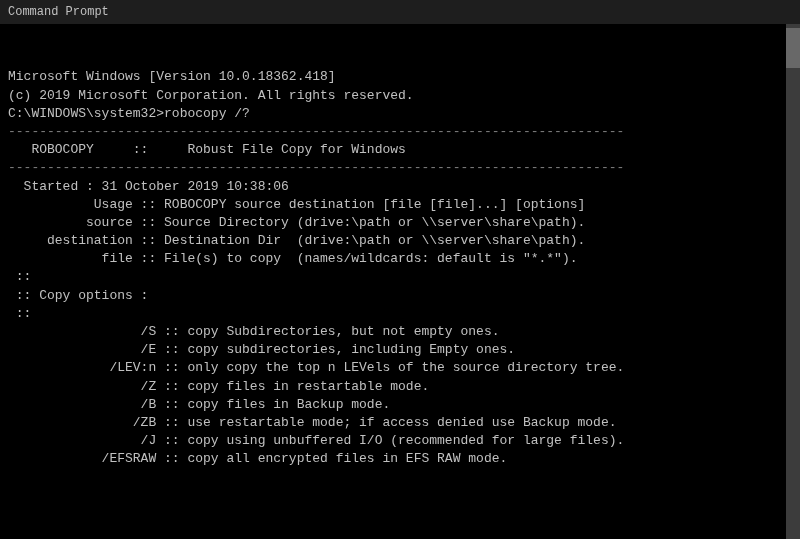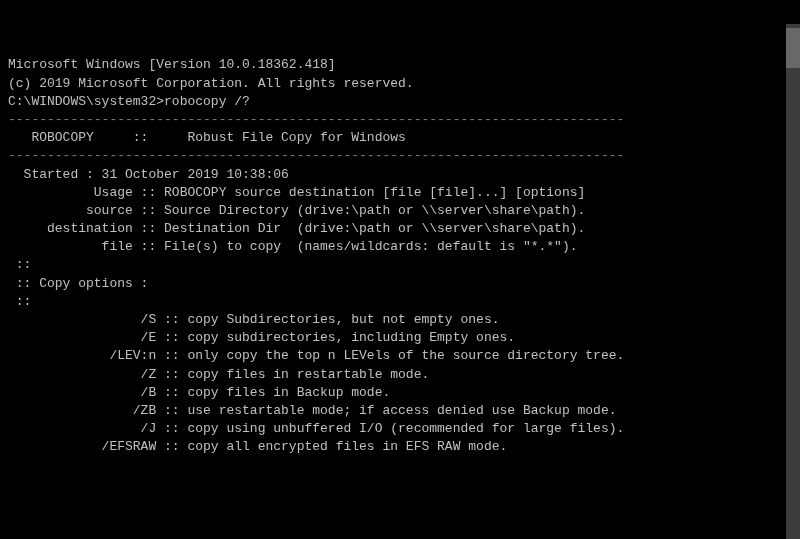--- a/index.html
+++ b/index.html
@@ -32,21 +32,21 @@
       color: #c0c0c0;
       padding: 4px 8px;
       font-size: 12px;
       display: flex;
       align-items: center;
       min-height: 24px;
     }
 
     .terminal-content {
       flex: 1;
-      padding: 20px 8px;
+      padding: 8px 8px;
       overflow: hidden;
       line-height: 1.4;
       white-space: pre;
       color: #c0c0c0;
     }
 
     .scrollbar {
       position: absolute;
       right: 0;
       top: 24px;
@@ -66,18 +66,21 @@
 
     .line {
       display: block;
       white-space: pre;
     }
   </style>
 </head>
 <body>
 
 <div class="terminal-window">
+  <div class="title-bar">
+    <span>Command Prompt</span>
+  </div>
   <div class="terminal-content" id="terminal-output">
   <span class="line">Microsoft Windows [Version 10.0.18362.418]</span><span class="line">(c) 2019 Microsoft Corporation. All rights reserved.</span><span class="line"></span><span class="line">C:\WINDOWS\system32&gt;robocopy /?</span><span class="line"></span><span class="line" style="color: rgb(128, 128, 128);">-------------------------------------------------------------------------------</span><span class="line"></span><span class="line">   ROBOCOPY     ::     Robust File Copy for Windows</span><span class="line"></span><span class="line" style="color: rgb(128, 128, 128);">-------------------------------------------------------------------------------</span><span class="line"></span><span class="line">  Started : 31 October 2019 10:38:06</span><span class="line">           Usage :: ROBOCOPY source destination [file [file]...] [options]</span><span class="line"></span><span class="line">          source :: Source Directory (drive:\path or \\server\share\path).</span><span class="line">     destination :: Destination Dir  (drive:\path or \\server\share\path).</span><span class="line">            file :: File(s) to copy  (names/wildcards: default is "*.*").</span><span class="line"></span><span class="line" style="color: rgb(192, 192, 192);"> ::</span><span class="line" style="color: rgb(192, 192, 192);"> :: Copy options :</span><span class="line" style="color: rgb(192, 192, 192);"> ::</span><span class="line"></span><span class="line">                 /S :: copy Subdirectories, but not empty ones.</span><span class="line">                 /E :: copy subdirectories, including Empty ones.</span><span class="line">             /LEV:n :: only copy the top n LEVels of the source directory tree.</span><span class="line"></span><span class="line">                 /Z :: copy files in restartable mode.</span><span class="line">                 /B :: copy files in Backup mode.</span><span class="line">                /ZB :: use restartable mode; if access denied use Backup mode.</span><span class="line">                 /J :: copy using unbuffered I/O (recommended for large files).</span><span class="line">            /EFSRAW :: copy all encrypted files in EFS RAW mode.</span></div>
   <div class="scrollbar">
     <div class="scrollbar-thumb"></div>
   </div>
 </div>
 
 </body></html>

